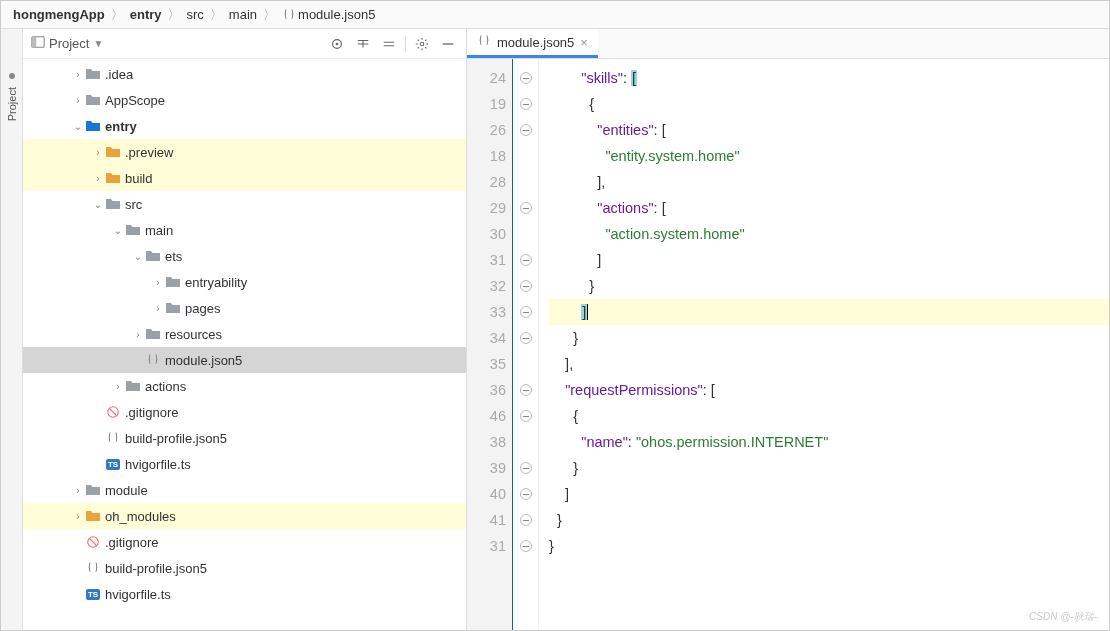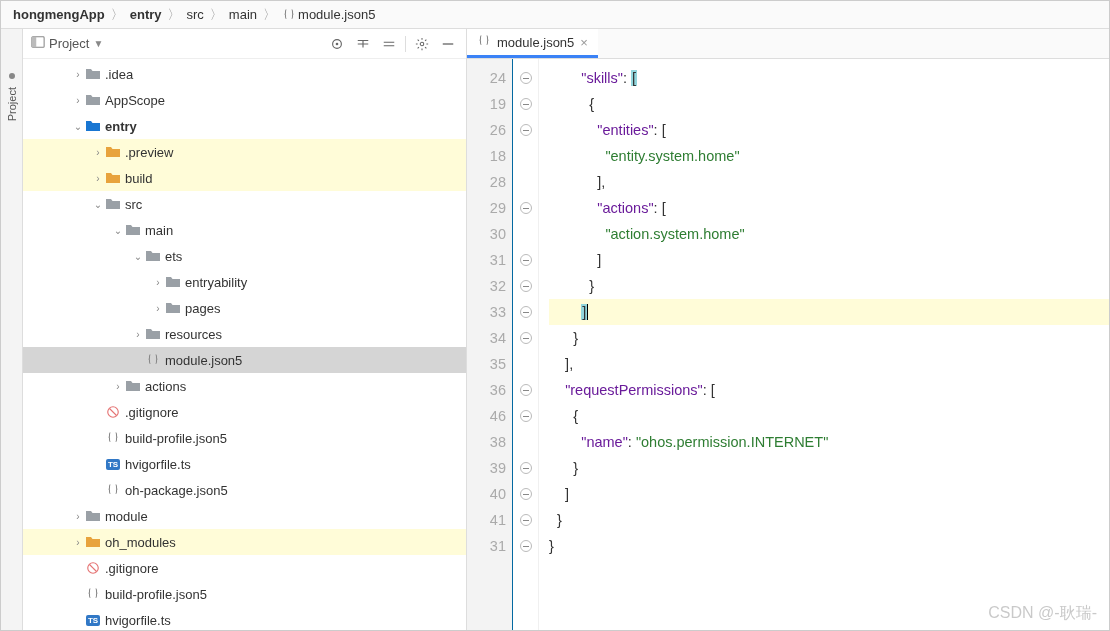--- a/index.html
+++ b/index.html
@@ -55,21 +55,21 @@
 .code { flex: 1; padding: 6px 0 0 10px; overflow: auto; white-space: pre; line-height: 26px; }
 .code .ln { height: 26px; display:block; }
 .code .ln.hl { background: #fffcd8; }
 .str { color: #2e7d32; }
 .key { color: #6a1b9a; }
 .punc { color: #333; }
 .br-hl { background:#93d6dd; padding:0 1px;}
 .cursor { border-left:1px solid #000; animation: blink 1s step-end infinite;}
 @keyframes blink { 50% { opacity:0; } }
 
-.watermark { position: absolute; right: 12px; bottom: 6px; color: rgba(120,120,120,0.4); font-size: 16px; pointer-events: none; text-align: center; }
+.watermark { position: absolute; right: 12px; bottom: 6px; color: rgba(120,120,120,0.4); font-size: 10px; font-style: italic; pointer-events: none; text-align: center; }
 </style>
 </head>
 <body>
 
 <div class="root">
   <div class="breadcrumb" id="breadcrumb">
       <span class="crumb bold">hongmengApp</span>
       <span class="sep">〉</span>
       <span class="crumb bold">entry</span>
       <span class="sep">〉</span>
@@ -264,29 +264,20 @@
             </span>
             <span class="label">build-profile.json5</span>
           </div>
           <div class="tree-row" style="padding-left: 68px;">
             <span class="arrow"></span>
             <span class="icon file-ts">
               <span style="background:#3178c6;color:#fff;font-size:8px;font-weight:700;padding:1px 2px;border-radius:2px;">TS</span>
             </span>
             <span class="label">hvigorfile.ts</span>
           </div>
-          <div class="tree-row" style="padding-left: 68px;">
-            <span class="arrow"></span>
-            <span class="icon file-json">
-              <svg width="14" height="14" viewBox="0 0 16 16">
-                <path d="M5 2c-1 0-1 1-1 2v2c0 1-1 1-1 1 0 0 1 0 1 1v2c0 1 0 2 1 2M11 2c1 0 1 1 1 2v2c0 1 1 1 1 1 0 0-1 0-1 1v2c0 1 0 2-1 2" stroke="#888" stroke-width="1.2" fill="none"></path>
-              </svg>
-            </span>
-            <span class="label">oh-package.json5</span>
-          </div>
           <div class="tree-row" style="padding-left: 48px;">
             <span class="arrow">›</span>
             <span class="icon folder-gray">
               <svg width="16" height="16" viewBox="0 0 16 16">
                 <path d="M1 3h5l1.5 2H15v8H1z"></path>
               </svg>
             </span>
             <span class="label">module</span>
           </div>
           <div class="tree-row highlight" style="padding-left: 48px;">

